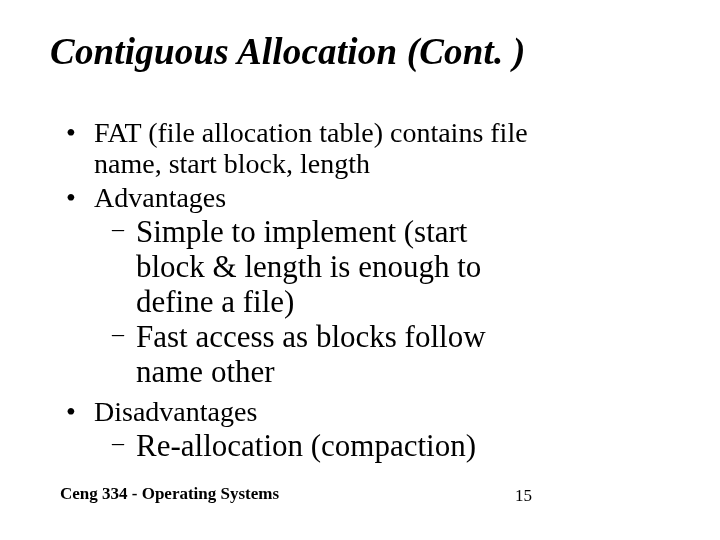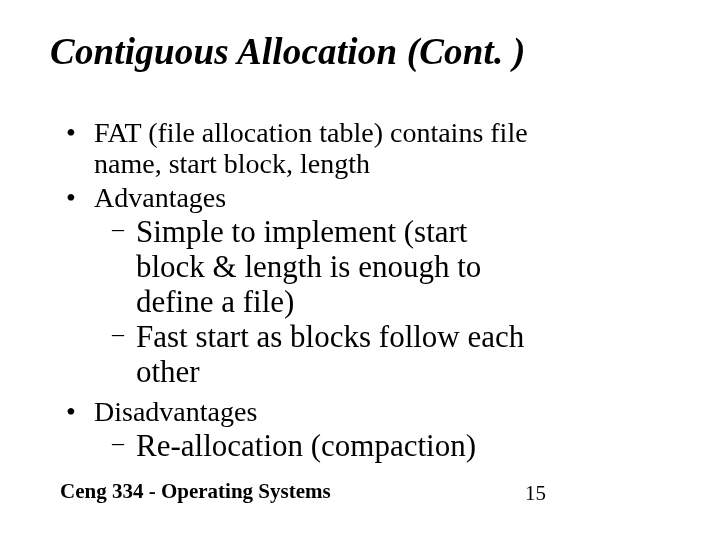--- a/index.html
+++ b/index.html
@@ -70,28 +70,28 @@
     content: "–";
     position: absolute;
     left: 18px;
     top: 0;
     font-size: 24px;
   }
   .footer-left {
     position: absolute;
     left: 60px;
     bottom: 36px;
-    font-size: 21px;
+    font-size: 17px;
     font-weight: bold;
   }
   .footer-right {
     position: absolute;
-    right: 50px;
+    right: 64px;
     bottom: 34px;
-    font-size: 21px;
+    font-size: 17px;
   }
 </style>
 </head>
 <body>
 
 <div class="slide">
 
   <div class="title">Contiguous Allocation (Cont. )</div>
 
   <div class="body">
@@ -99,21 +99,21 @@
       <li>
         <span>FAT (file allocation table) contains file name, start block, length</span>
       </li>
       <li>
         <span>Advantages</span>
         <ul class="level2">
           <li>
             <span>Simple to implement (start block &amp; length is enough to define a file)</span>
           </li>
           <li>
-            <span>Fast start as blocks follow each other</span>
+            <span>Fast access as blocks follow name other</span>
           </li>
         </ul>
       </li>
       <li>
         <span>Disadvantages</span>
         <ul class="level2">
           <li>
             <span>Re-allocation (compaction)</span>
           </li>
         </ul>

